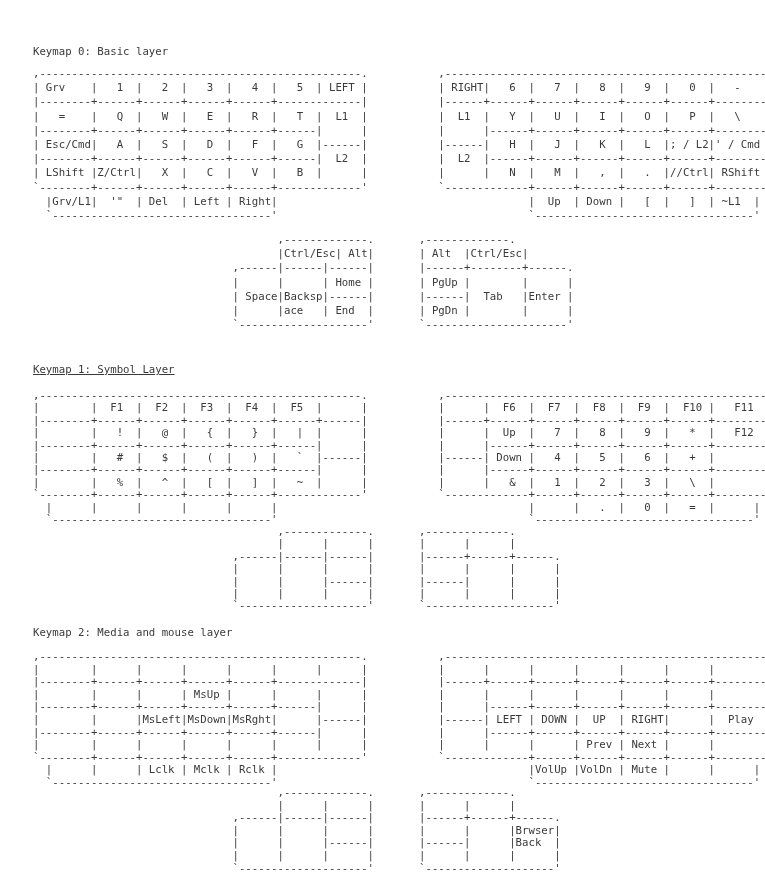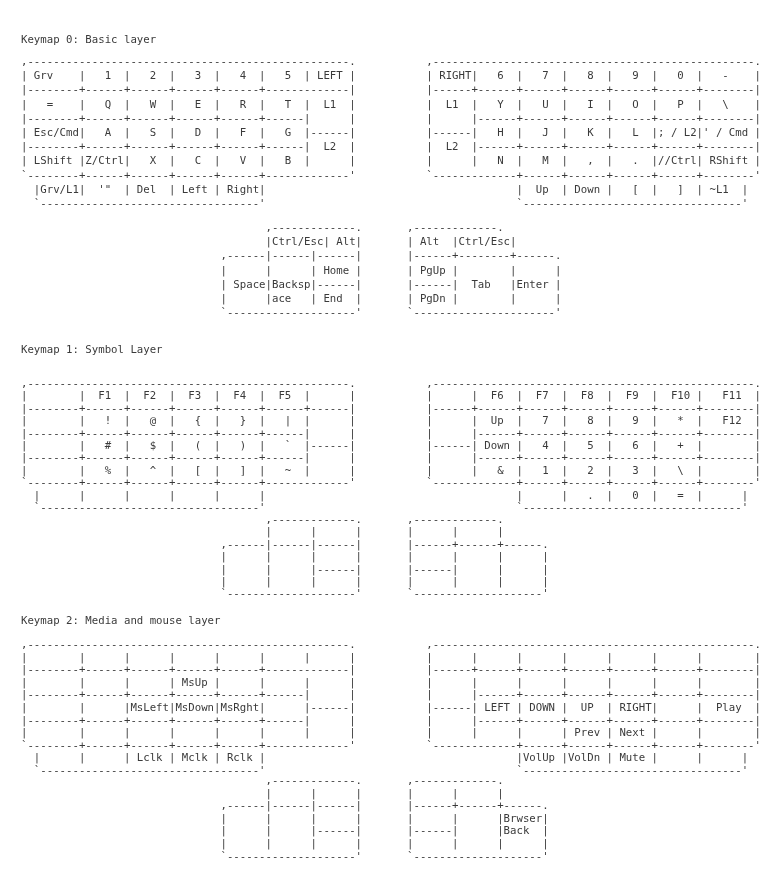--- a/index.html
+++ b/index.html
@@ -2,30 +2,30 @@
 <html><head>
 <meta charset="utf-8">
 <style>
   html,body{margin:0;padding:0;}
   body{
     width:765px;height:883px;background:#ffffff;
     overflow:hidden;position:relative;
     font-family:"DejaVu Sans Mono","Liberation Mono",monospace;
   }
   pre.txt{
-    position:absolute;left:17px;margin:4px;padding:0;
+    position:absolute;left:17px;margin:16px;padding:0;
     font-family:"DejaVu Sans Mono","Liberation Mono",monospace;
     font-size:10.7px;color:#3a3a3a;white-space:pre;
   }
   
   .s0-title{top:29px;line-height:14.2px;}
   .s0-main {top:51px;line-height:14.2px;}
   .s0-thumb{top:217px;line-height:14.2px;}
   
-  .s1-title{top:340px;line-height:12.4px;}
+  .s1-title{top:348px;line-height:12.4px;text-decoration:underline;}
   .s1-main {top:374px;line-height:12.4px;}
   .s1-thumb{top:510px;line-height:12.4px;}
   
   .s2-title{top:611px;line-height:12.6px;}
   .s2-main {top:635px;line-height:12.6px;}
   .s2-thumb{top:771px;line-height:12.6px;}
 </style>
 </head>
 <body>
 

